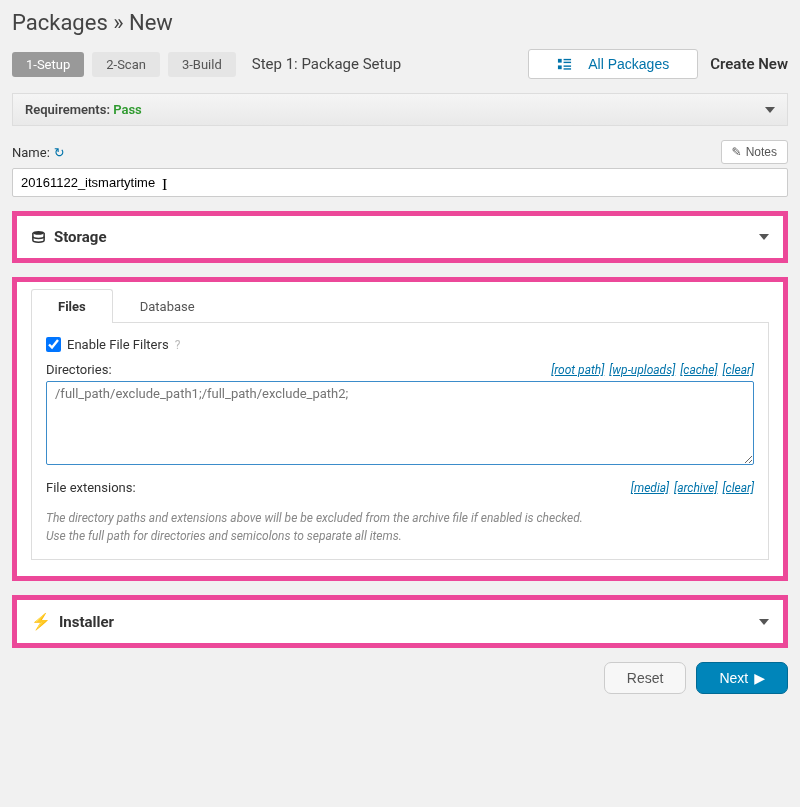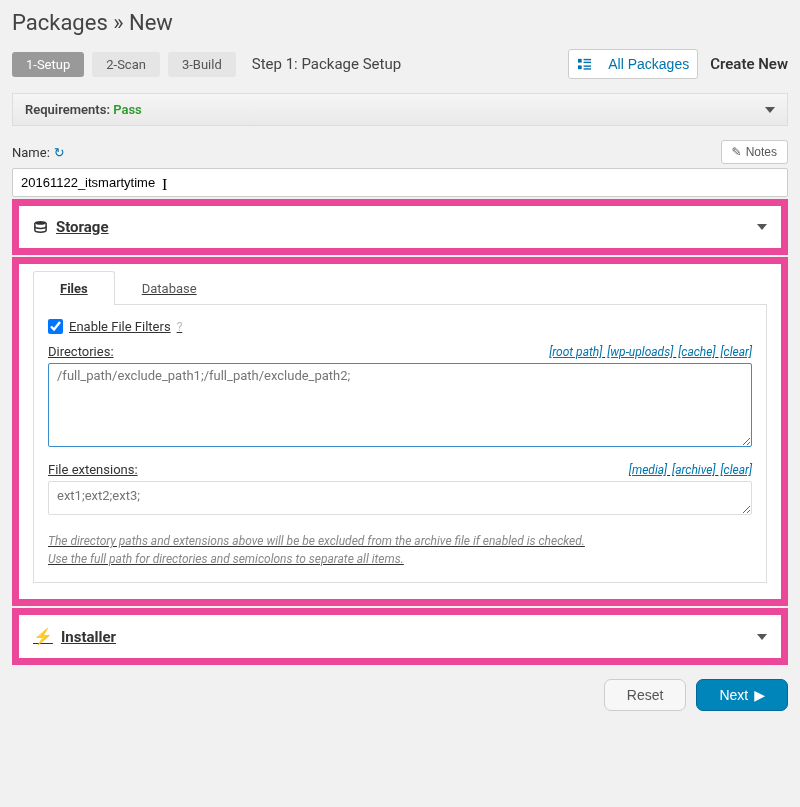--- a/index.html
+++ b/index.html
@@ -1,36 +1,36 @@
 <!DOCTYPE html>
 <html><head>
 <meta charset="utf-8">
 <style>
 * { box-sizing: border-box; margin: 0; padding: 0; }
 body { font-family: -apple-system, "Segoe UI", Roboto, Arial, sans-serif; font-size: 13px; color: #333; background: #f1f1f1; padding: 10px 12px; width: 800px; }
 .header { display: flex; align-items: flex-end; justify-content: space-between; margin-bottom: 14px; }
 .page-title { font-size: 22px; font-weight: 400; color: #444; }
 .page-title a { color: #444; }
 .header-right { display: flex; align-items: center; gap: 12px; }
-.btn-all { background: #fff; border: 1px solid #ccc; border-radius: 3px; padding: 6px 8px; color: #0073aa; font-size: 14px; display: inline-flex; align-items: center; gap: 16px; }
+.btn-all { background: #fff; border: 1px solid #ccc; border-radius: 3px; padding: 6px 28px; color: #0073aa; font-size: 14px; display: inline-flex; align-items: center; gap: 16px; }
 .create-new { font-size: 15px; font-weight: 600; color: #333; }
 .steps-row { display: flex; align-items: center; gap: 8px; margin-bottom: 14px; }
 .step { background: #e5e5e5; color: #555; padding: 5px 14px; border-radius: 3px; font-size: 13px; }
 .step.active { background: #999; color: #fff; }
 .step-label { margin-left: 8px; font-size: 15px; color: #444; }
 .section-bar { background: linear-gradient(#f5f5f5,#e9e9e9); border: 1px solid #ddd; padding: 8px 12px; display: flex; align-items: center; justify-content: space-between; margin-bottom: 14px; }
 .section-bar .req-label { font-weight: 600; color: #444; }
 .pass { color: #2f9a2f; font-weight: 600; }
 .triangle-down { width: 0; height: 0; border-left: 5px solid transparent; border-right: 5px solid transparent; border-top: 6px solid #555; }
 .triangle-up { width: 0; height: 0; border-left: 5px solid transparent; border-right: 5px solid transparent; border-bottom: 6px solid #555; }
 .name-row { display: flex; align-items: center; justify-content: space-between; margin-bottom: 4px; }
 .name-label { font-size: 13px; color: #333; display: flex; align-items: center; gap: 4px; }
 .notes-btn { background: #fff; border: 1px solid #ccc; border-radius: 3px; padding: 4px 10px; font-size: 12px; color: #555; display: inline-flex; align-items: center; gap: 4px; }
 .text-input { width: 100%; border: 1px solid #ccc; padding: 6px 8px; font-size: 13px; background: #fff; border-radius: 2px; }
-.panel { background: #fff; border: 7px solid #ec4899; margin-top: 2px; text-decoration: underline; }
+.panel { background: #fff; border: 5px solid #ec4899; margin-top: 14px; }
 .panel-head { padding: 12px 14px; display: flex; align-items: center; justify-content: space-between; }
 .panel-title { font-weight: 700; font-size: 15px; color: #333; display: flex; align-items: center; gap: 8px; }
 .archive-icons { color: #b33; font-size: 13px; margin-left: 4px; }
 .panel-body { padding: 0 14px 16px; }
 .tabs { display: flex; border-bottom: 1px solid #ddd; margin-top: 6px; }
 .tab { padding: 9px 26px; font-size: 13px; color: #555; border: 1px solid transparent; border-bottom: none; position: relative; top: 1px; }
 .tab.active { background: #fff; border-color: #ddd; font-weight: 700; color: #333; border-radius: 3px 3px 0 0; }
 .tab-content { border: 1px solid #ddd; border-top: none; padding: 14px; }
 .checkbox-row { display: flex; align-items: center; gap: 6px; margin-bottom: 10px; }
 .checkbox-row input { width: 15px; height: 15px; }
@@ -146,21 +146,20 @@
       <textarea class="filter-box" placeholder="/full_path/exclude_path1;/full_path/exclude_path2;" style=""></textarea>
 
       <div class="dir-row" style="margin-top:12px;">
         <span class="dir-label">File extensions:</span>
         <span class="link-group">
           <a>[media]</a>
           <a>[archive]</a>
           <a>[clear]</a>
         </span>
       </div>
-      <textarea class="ext-box" placeholder="ext1;ext2;ext3;" style=""></textarea>
 
       <div class="note-text">
         <div>The directory paths and extensions above will be be excluded from the archive file if enabled is checked.</div>
         <div>Use the full path for directories and semicolons to separate all items.</div>
       </div>
 
     </div>
   </div>
 </div>
 

